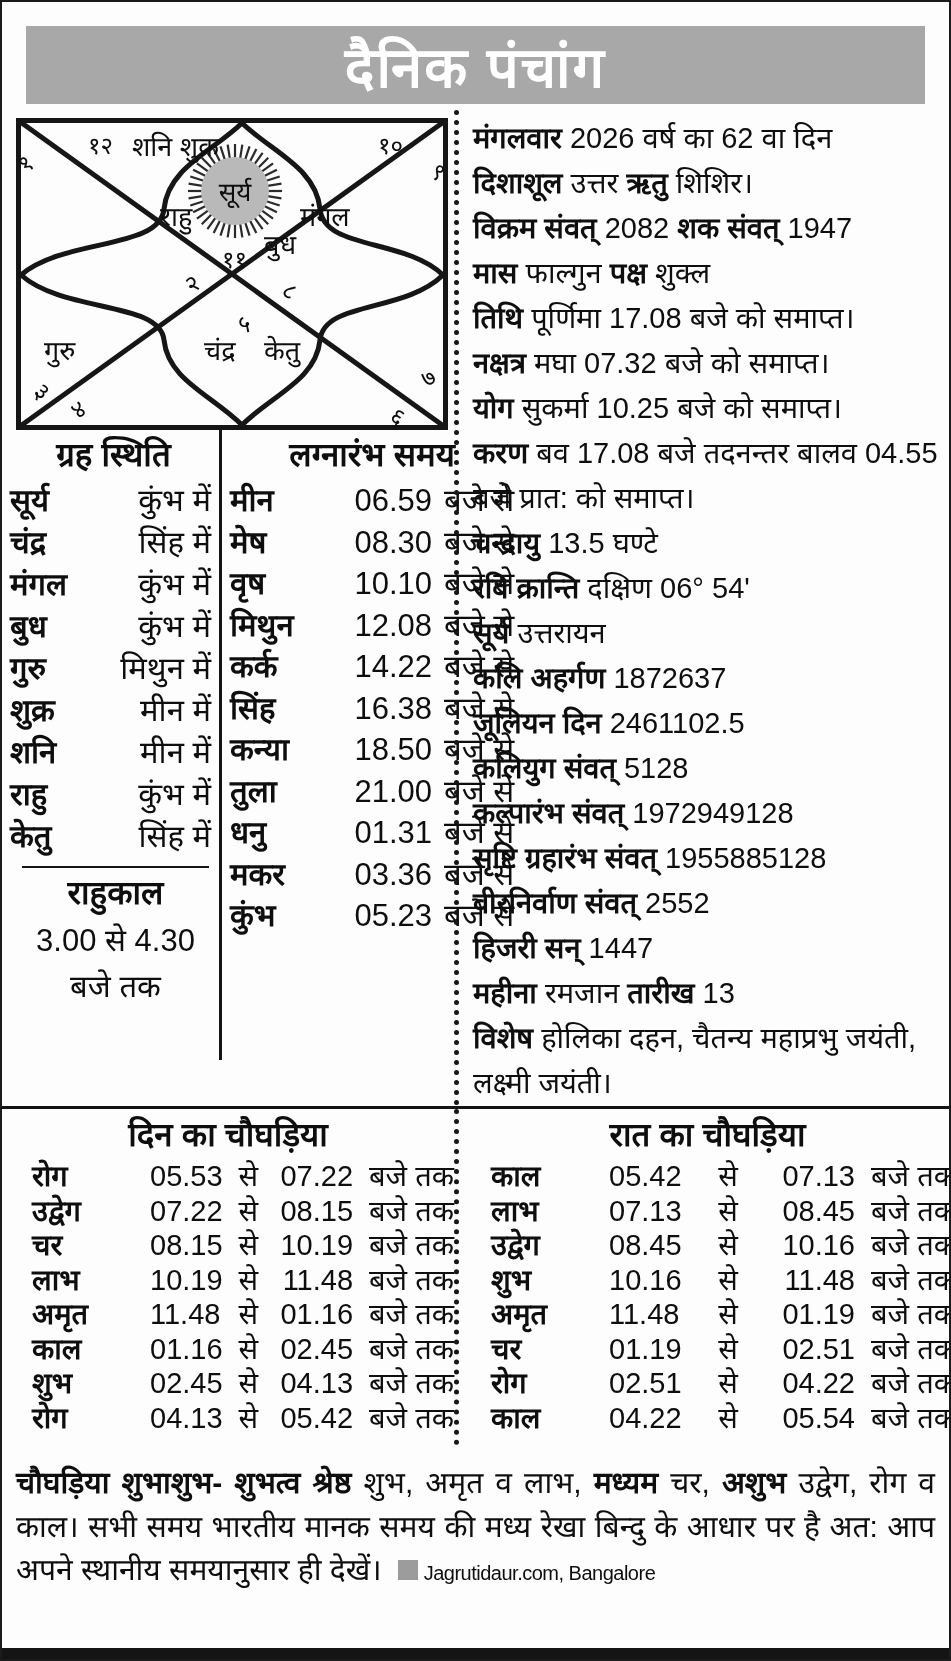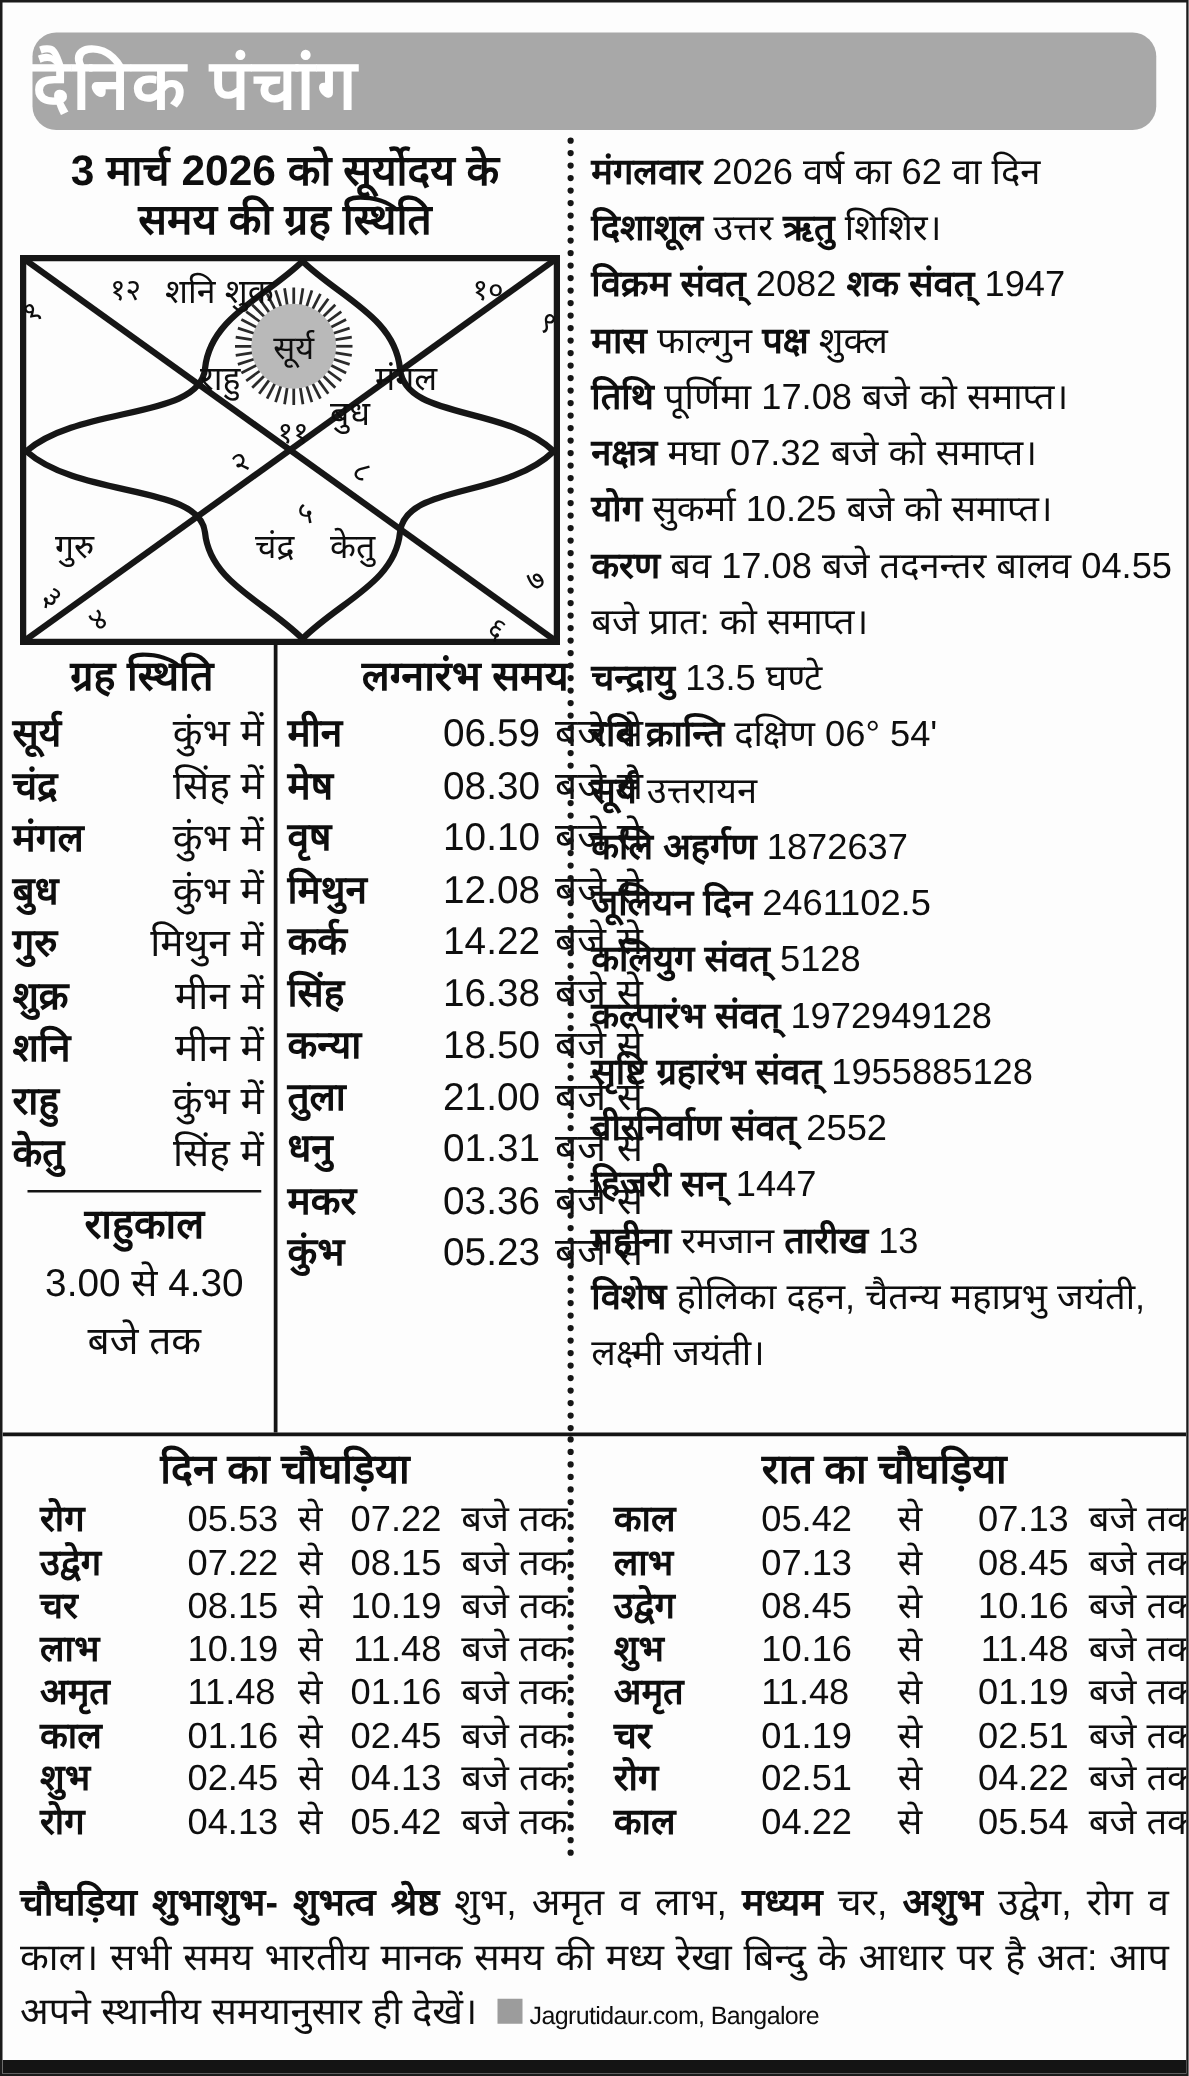--- a/index.html
+++ b/index.html
@@ -2,21 +2,21 @@
 <html><head>
 <meta charset="utf-8">
 <style>
   html,body{margin:0;padding:0;background:#e8e8e8;}
   .page{
     position:relative;width:951px;height:1661px;margin:0 auto;background:#fdfdfd;
     border:2px solid #1b1b1b;box-sizing:border-box;overflow:hidden;
     font-family:"Liberation Sans","DejaVu Sans",sans-serif;color:#0e0e0e;
   }
   .titlebar{margin:24px 24px 6px 24px;height:78px;background:#a8a8a8;
-    display:flex;align-items:center;border-radius:19px;}
+    display:flex;align-items:center;justify-content:center;}
   .titlebar .t{color:#ffffff;font-size:56px;font-weight:bold;letter-spacing:2px;}
 
   .top{display:flex;align-items:stretch;}
   .col-left{width:452px;flex:none;}
   .col-right{flex:1;border-left:5px dotted #161616;padding:6px 4px 0 14px;
     font-size:29px;line-height:45px;}
   .info-line{min-height:45px;}
   .b{font-weight:bold;}
 
   .sun-heading{font-weight:bold;font-size:34px;line-height:39px;text-align:center;
@@ -70,24 +70,20 @@
 
 <div class="page">
 
   <div class="titlebar">
     <span class="t">दैनिक पंचांग</span>
   </div>
 
   <div class="top">
 
     <div class="col-left">
-      <div class="sun-heading">
-        <div>3 मार्च 2026 को सूर्योदय के</div>
-        <div>समय की ग्रह स्थिति</div>
-      </div>
 
       <svg class="kundali" width="432" height="312" viewBox="0 0 432 312">
         <rect x="2.5" y="2.5" width="427" height="307" fill="none" stroke="#161616" stroke-width="5"></rect>
         <line x1="3" y1="3" x2="429" y2="309" stroke="#161616" stroke-width="5"></line>
         <line x1="429" y1="3" x2="3" y2="309" stroke="#161616" stroke-width="5"></line>
         <g fill="none" stroke="#161616" stroke-width="5" stroke-linecap="round">
           <path d="M226,5 C196,34 152,50 148,91 C144,132 48,120 5,157"></path>
           <path d="M226,5 C256,34 300,50 304,91 C308,132 388,120 427,157"></path>
           <path d="M5,157 C48,195 144,183 148,222 C152,262 196,277 226,307"></path>
           <path d="M427,157 C388,195 308,183 304,222 C300,262 256,277 226,307"></path>

